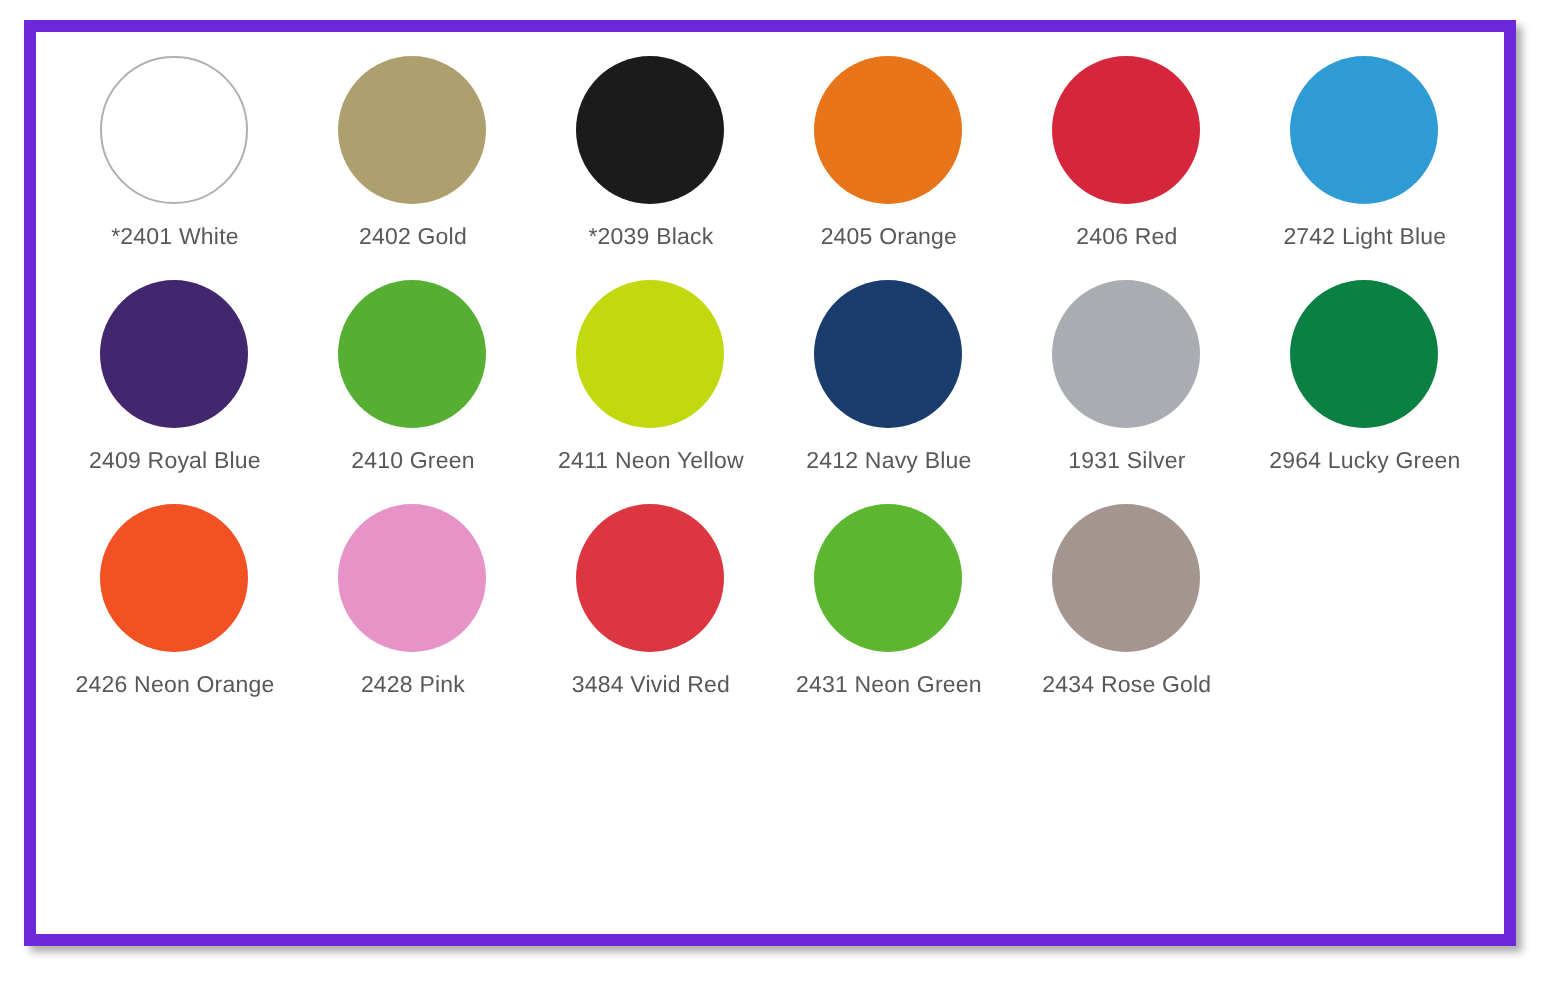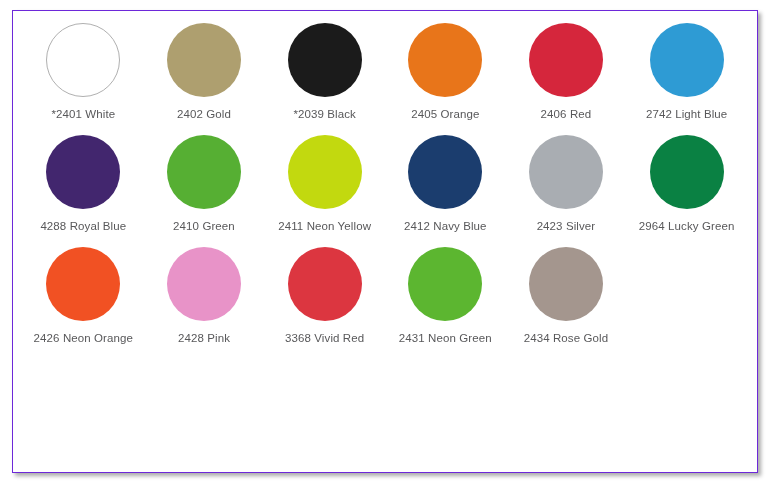--- a/index.html
+++ b/index.html
@@ -15,21 +15,21 @@
     overflow: hidden;
   }
 
   #swatch-card {
     position: absolute;
     left: 12px;
     top: 10px;
     width: 746px;
     height: 463px;
     background: #ffffff;
-    border: 1px solid #6d28d9;
+    border: 6px solid #6d28d9;
     box-sizing: border-box;
     box-shadow: 3px 3px 4px rgba(0,0,0,0.33);
   }
 
   #swatch-grid {
     position: absolute;
     left: 0;
     top: 0;
     right: 0;
     bottom: 0;
@@ -98,53 +98,53 @@
       <div class="swatch-cell">
         <div class="swatch-disc" style="background: rgb(213, 38, 60);"></div>
         <div class="swatch-label">2406 Red</div>
       </div>
       <div class="swatch-cell">
         <div class="swatch-disc" style="background: rgb(46, 155, 212);"></div>
         <div class="swatch-label">2742 Light Blue</div>
       </div>
       <div class="swatch-cell">
         <div class="swatch-disc" style="background: rgb(66, 38, 110);"></div>
-        <div class="swatch-label">4288 Royal Blue</div>
+        <div class="swatch-label">2409 Royal Blue</div>
       </div>
       <div class="swatch-cell">
         <div class="swatch-disc" style="background: rgb(86, 175, 51);"></div>
         <div class="swatch-label">2410 Green</div>
       </div>
       <div class="swatch-cell">
         <div class="swatch-disc" style="background: rgb(194, 217, 15);"></div>
         <div class="swatch-label">2411 Neon Yellow</div>
       </div>
       <div class="swatch-cell">
         <div class="swatch-disc" style="background: rgb(27, 61, 110);"></div>
         <div class="swatch-label">2412 Navy Blue</div>
       </div>
       <div class="swatch-cell">
         <div class="swatch-disc" style="background: rgb(169, 173, 178);"></div>
-        <div class="swatch-label">2423 Silver</div>
+        <div class="swatch-label">1931 Silver</div>
       </div>
       <div class="swatch-cell">
         <div class="swatch-disc" style="background: rgb(10, 129, 67);"></div>
         <div class="swatch-label">2964 Lucky Green</div>
       </div>
       <div class="swatch-cell">
         <div class="swatch-disc" style="background: rgb(241, 81, 35);"></div>
         <div class="swatch-label">2426 Neon Orange</div>
       </div>
       <div class="swatch-cell">
         <div class="swatch-disc" style="background: rgb(232, 147, 200);"></div>
         <div class="swatch-label">2428 Pink</div>
       </div>
       <div class="swatch-cell">
         <div class="swatch-disc" style="background: rgb(220, 54, 64);"></div>
-        <div class="swatch-label">3368 Vivid Red</div>
+        <div class="swatch-label">3484 Vivid Red</div>
       </div>
       <div class="swatch-cell">
         <div class="swatch-disc" style="background: rgb(92, 182, 48);"></div>
         <div class="swatch-label">2431 Neon Green</div>
       </div>
       <div class="swatch-cell">
         <div class="swatch-disc" style="background: rgb(164, 150, 142);"></div>
         <div class="swatch-label">2434 Rose Gold</div>
       </div>
     </div>

